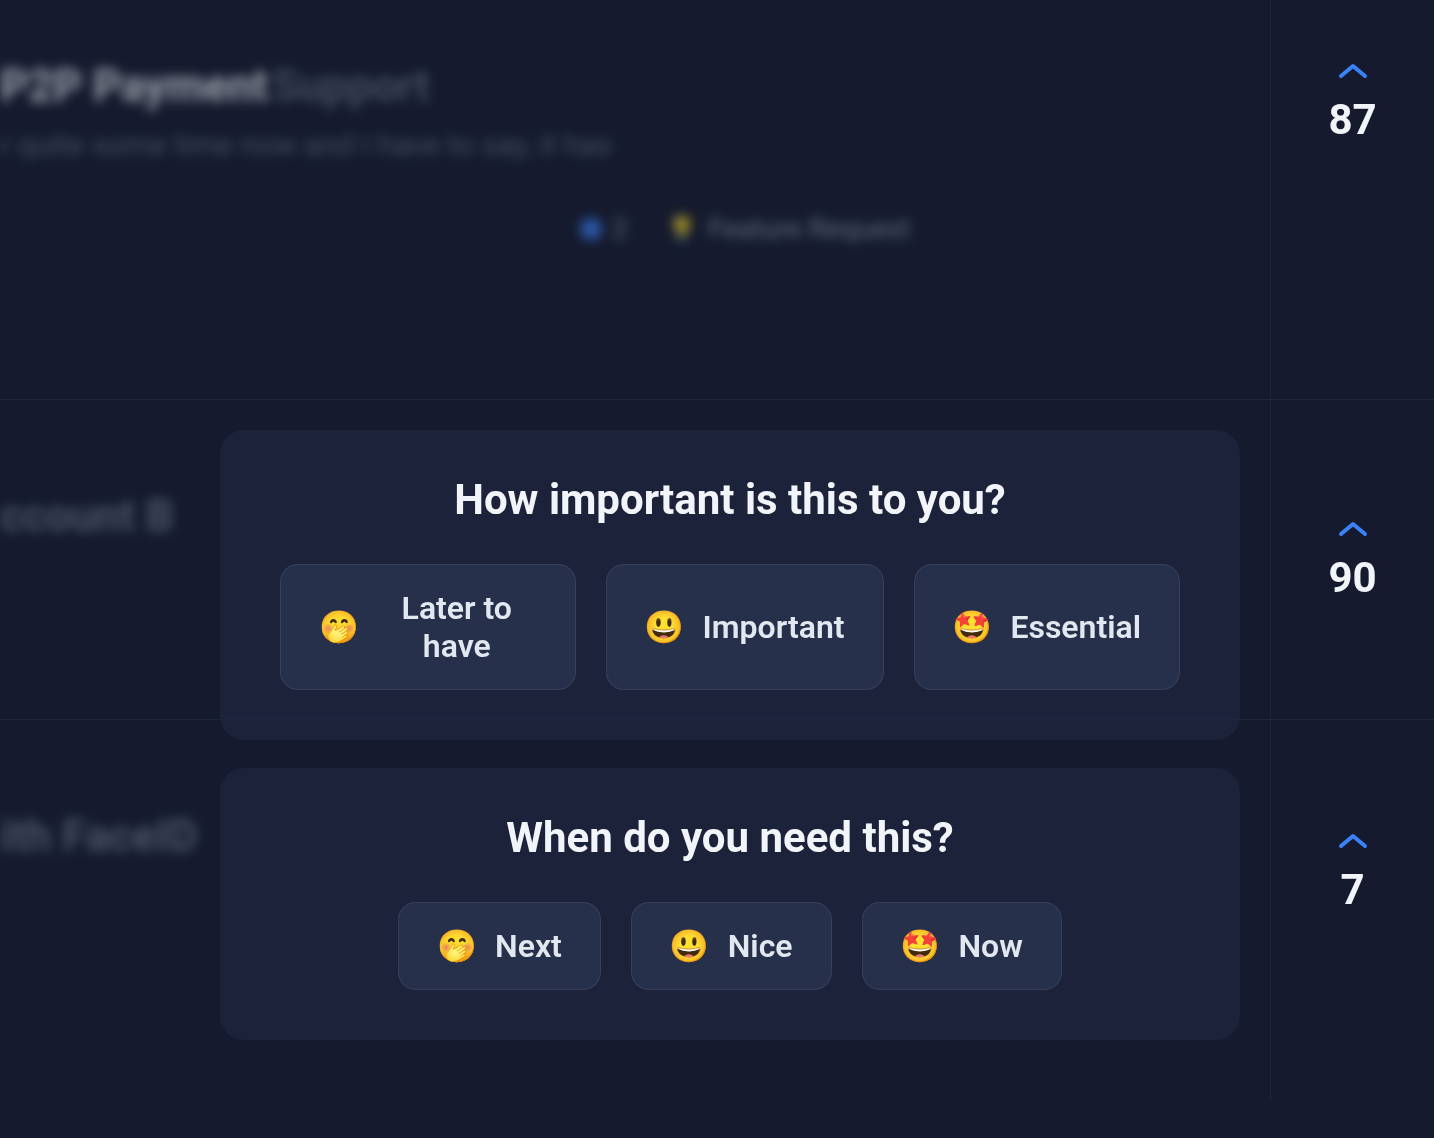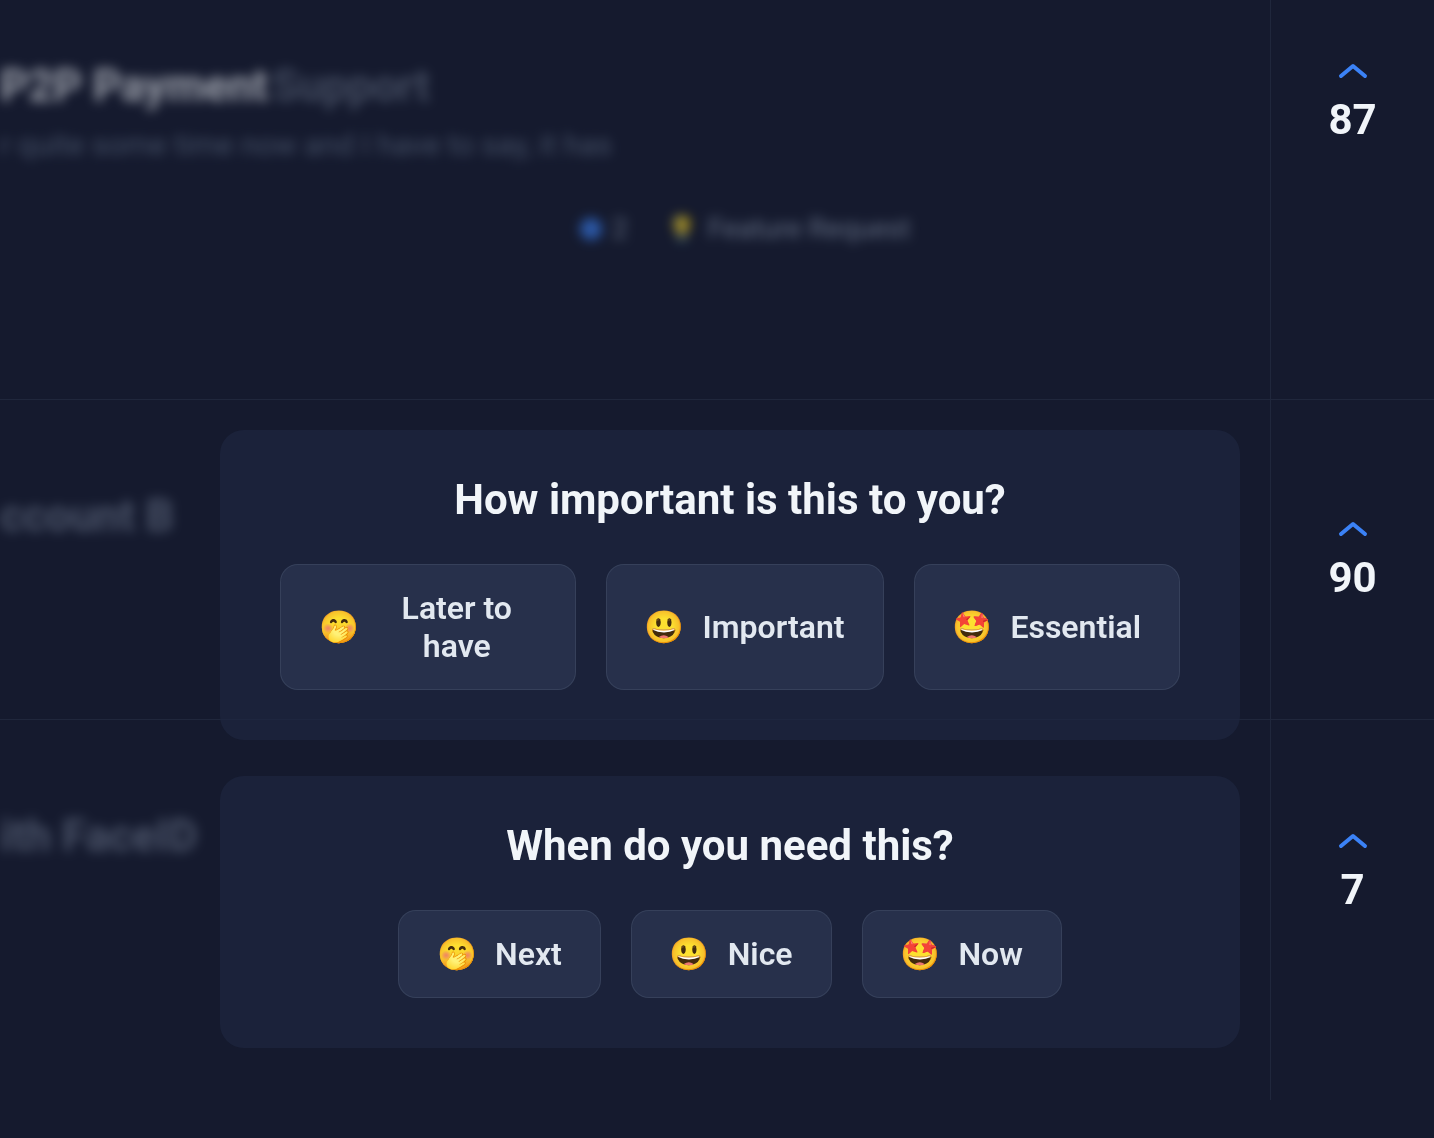--- a/index.html
+++ b/index.html
@@ -156,21 +156,21 @@
       z-index: 10;
       text-align: center;
     }
     
     .prompt-card-1 {
       top: 30px;
       width: 1020px;
     }
     
     .prompt-card-2 {
-      top: 56px;
+      top: 48px;
       width: 1020px;
     }
     
     .prompt-title {
       color: #f1f5f9;
       font-size: 42px;
       font-weight: 700;
       margin-bottom: 40px;
     }
     

